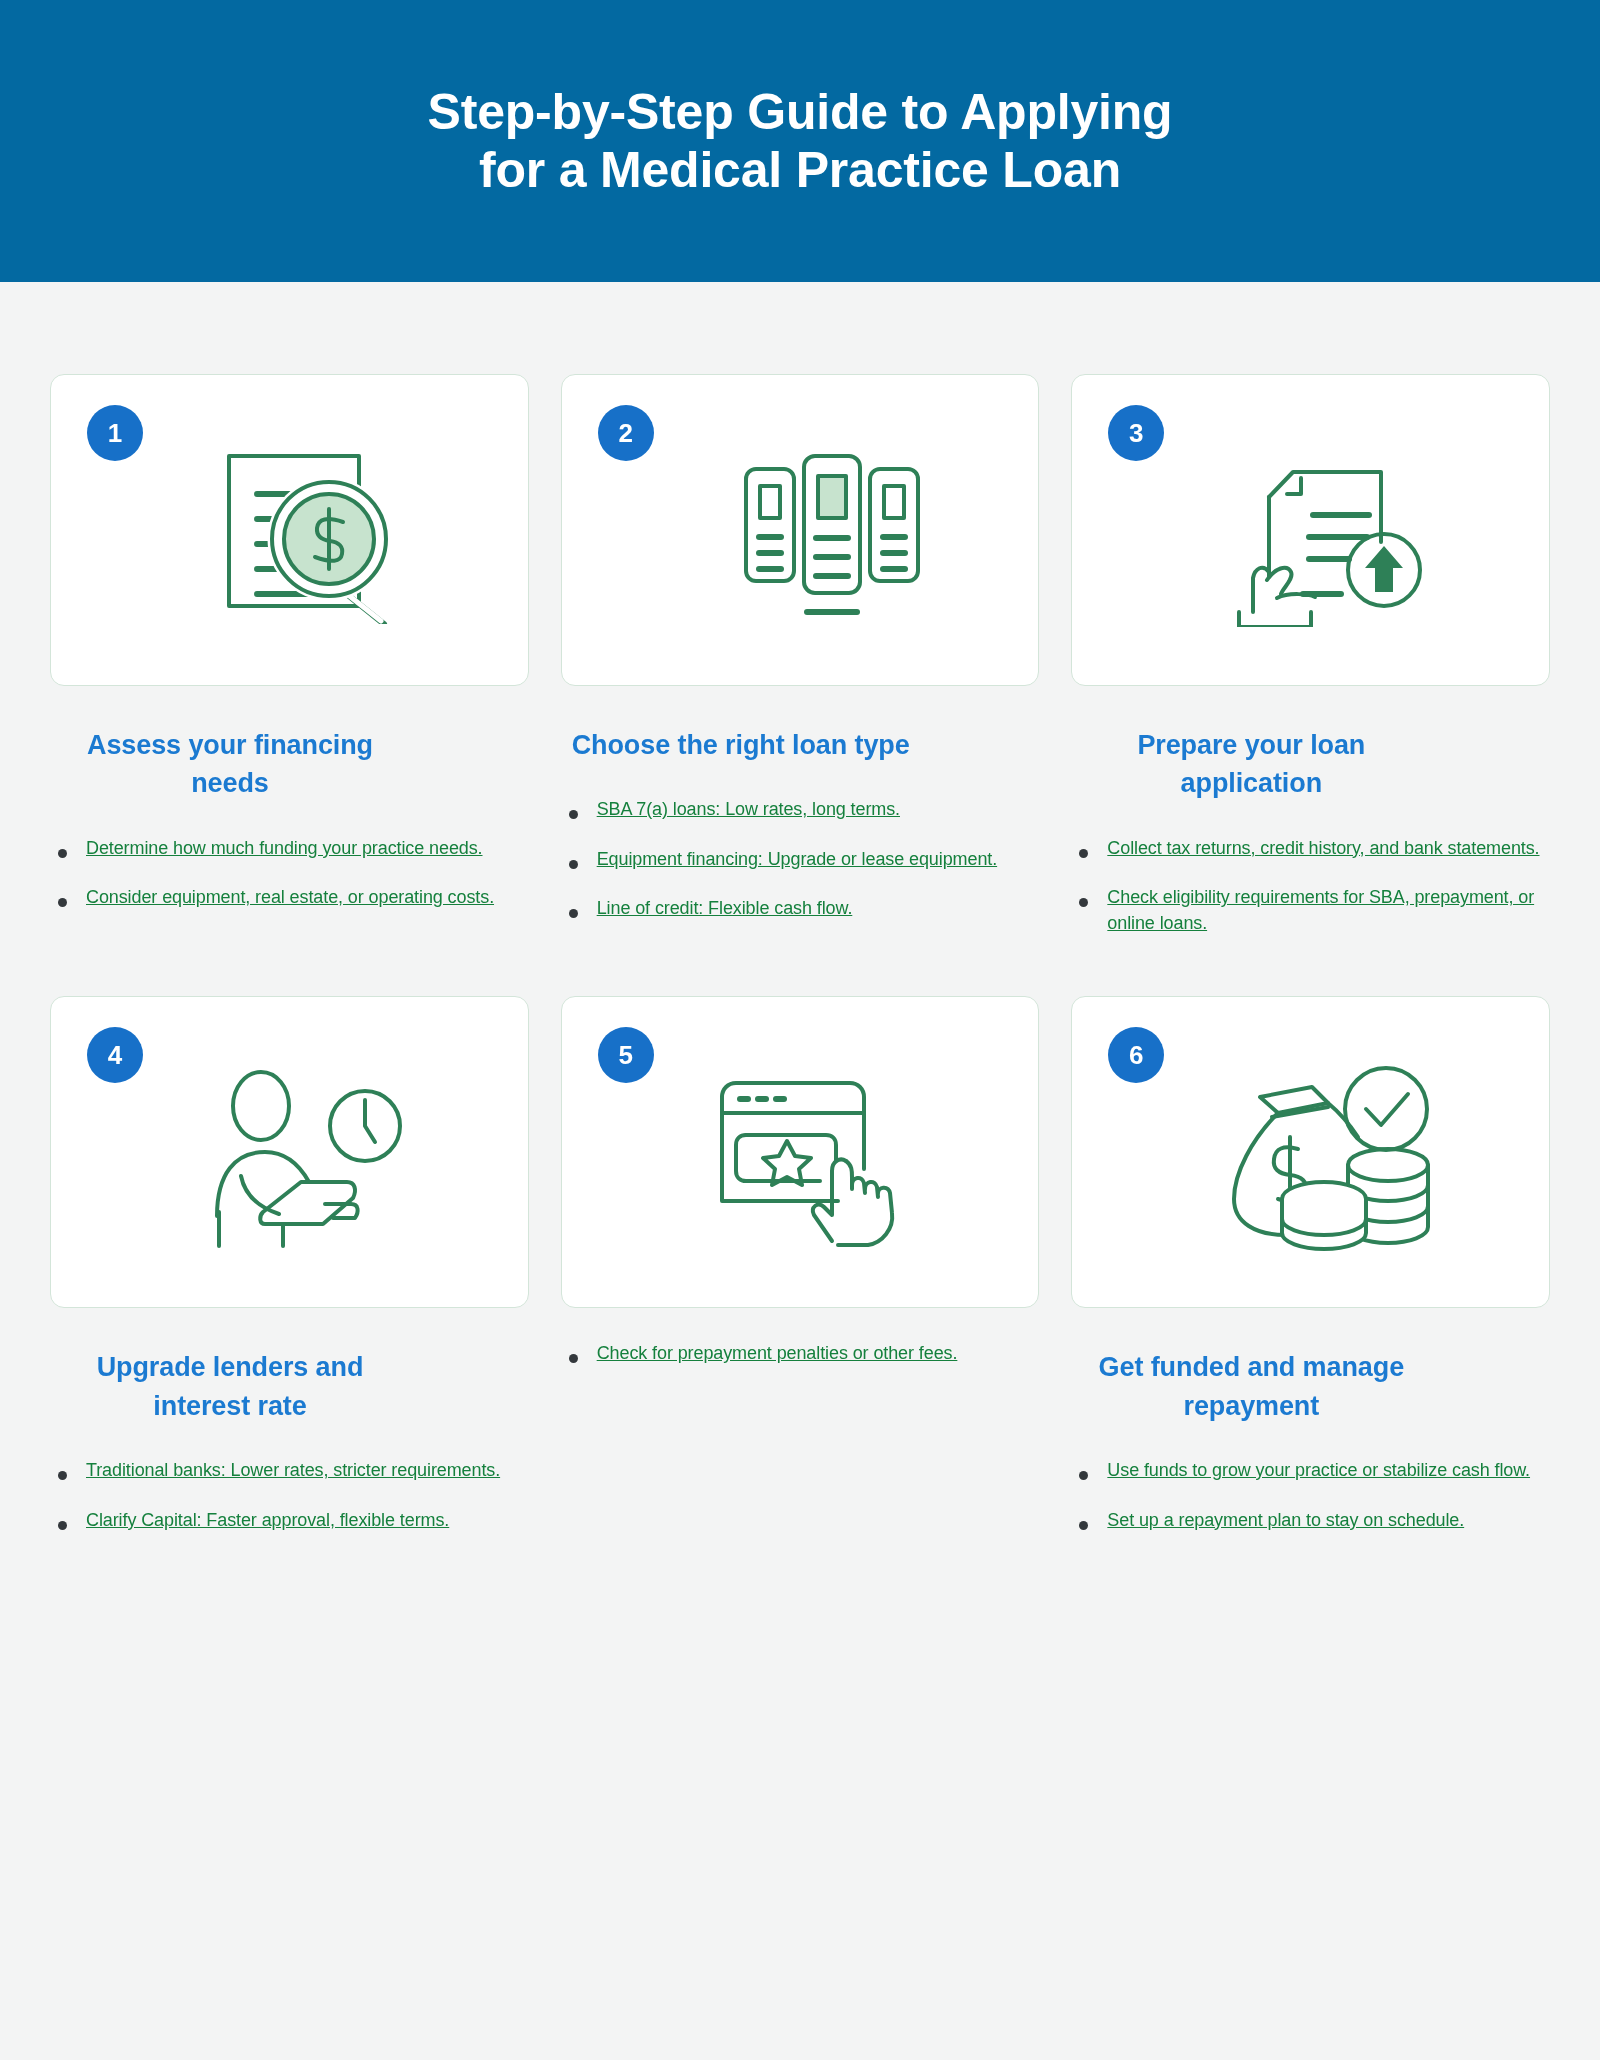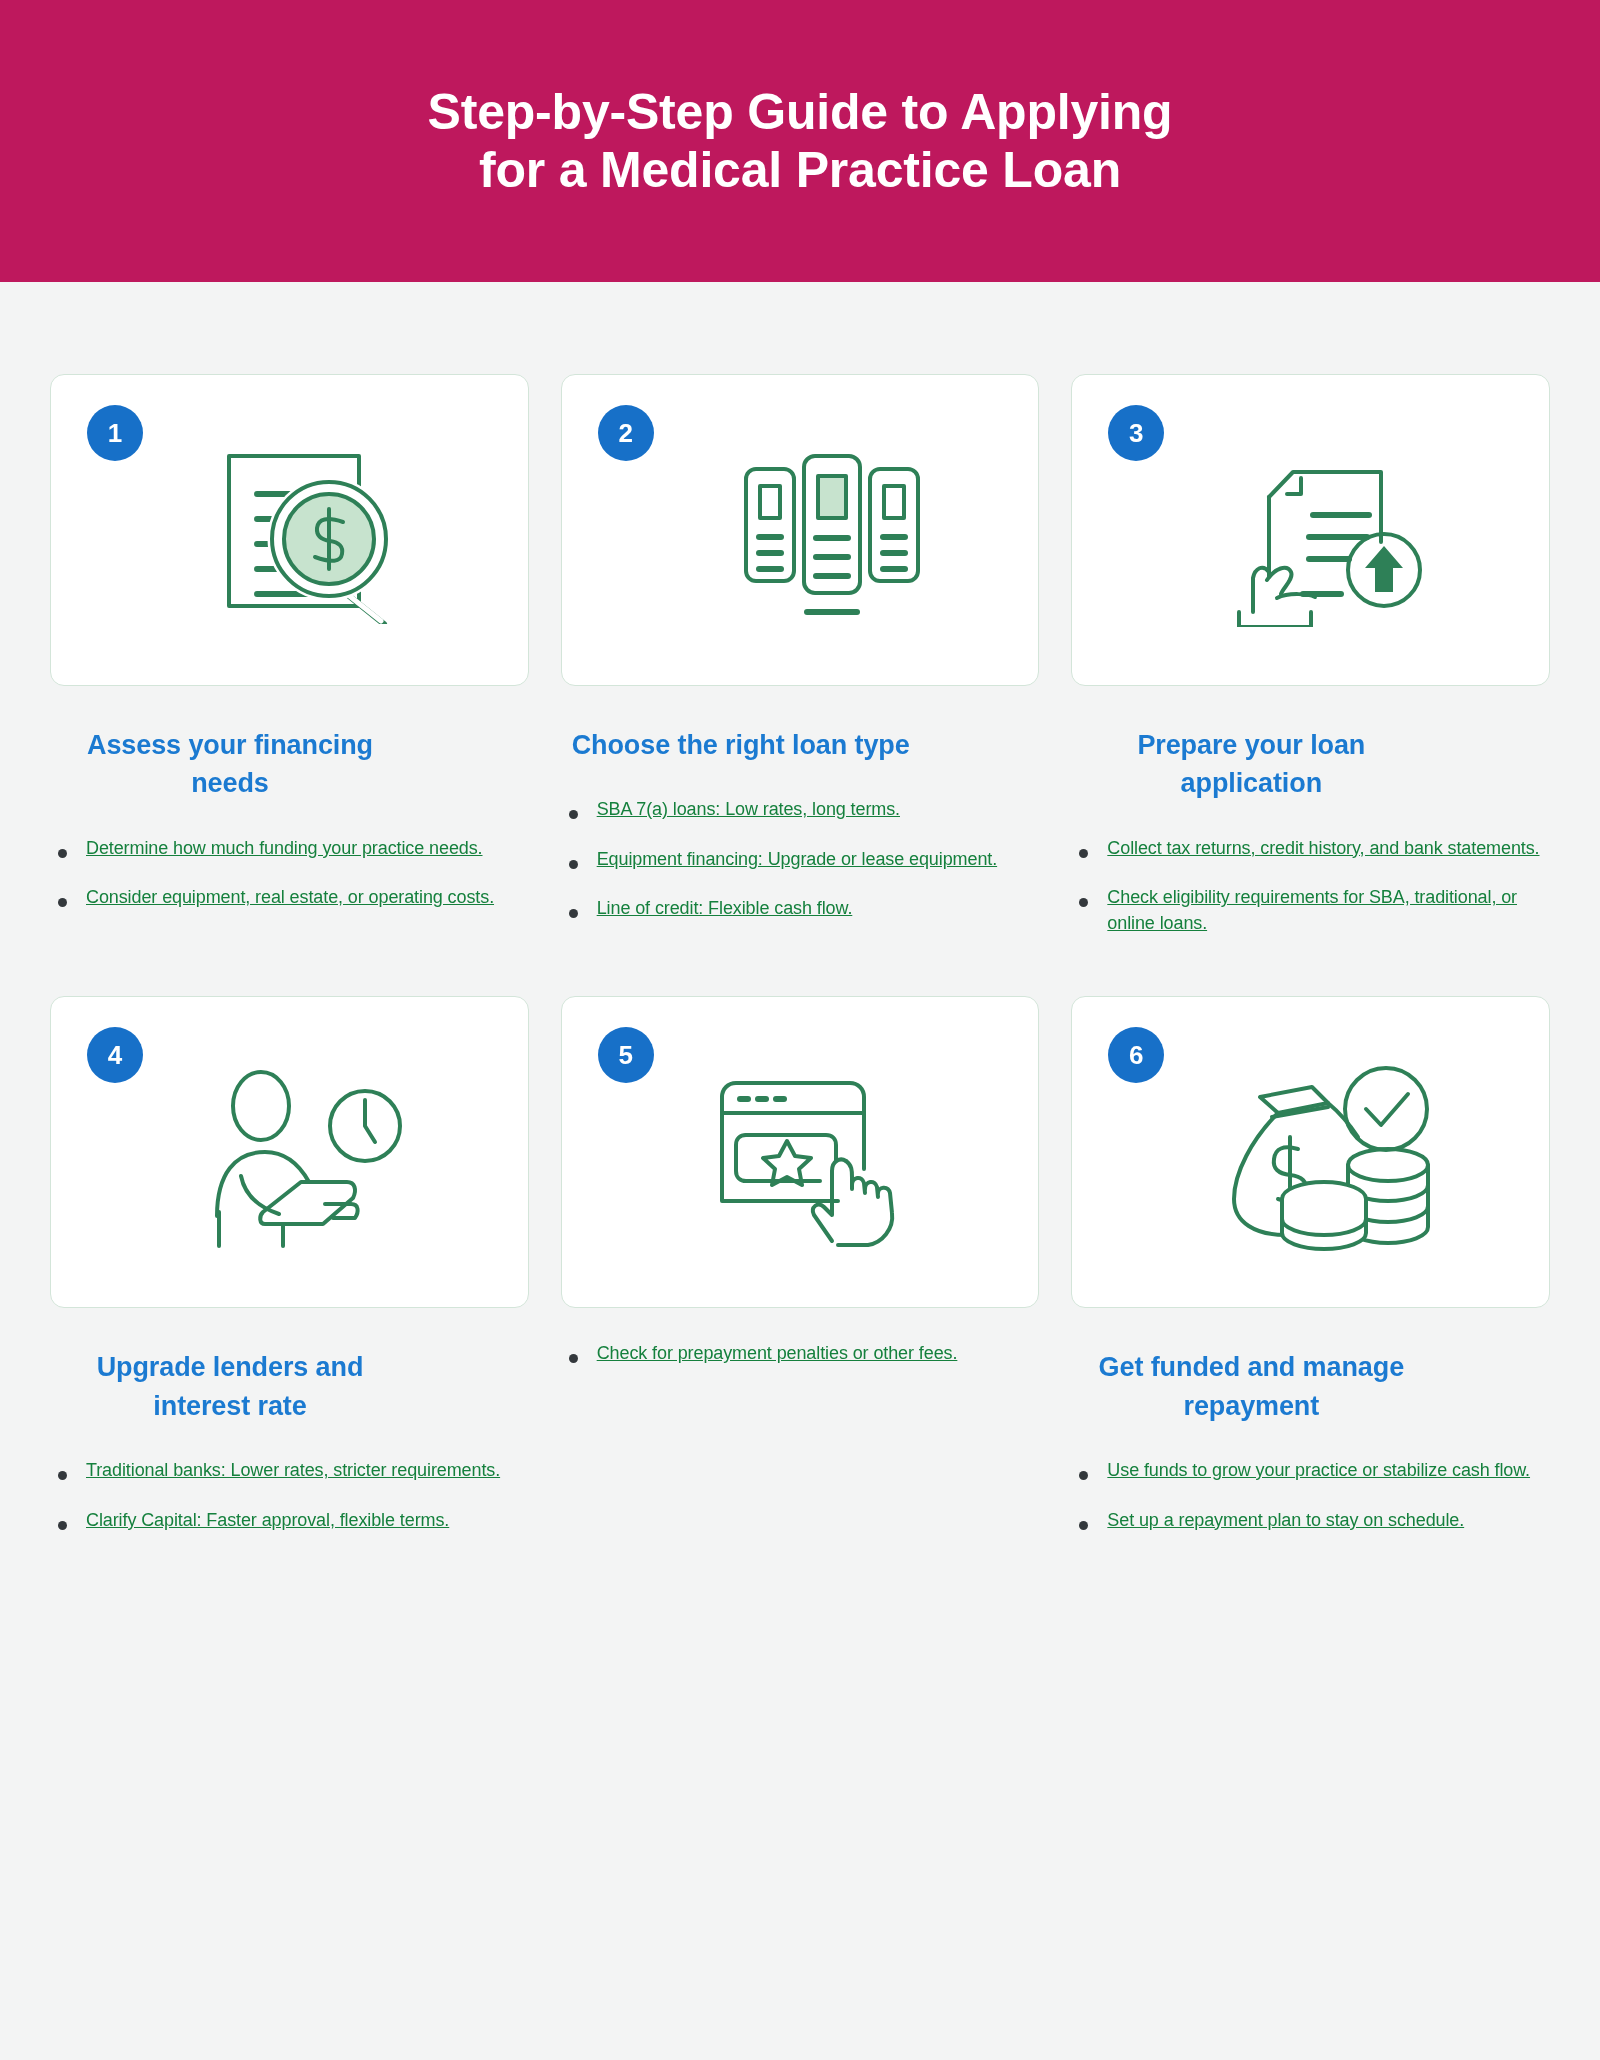--- a/index.html
+++ b/index.html
@@ -16,21 +16,21 @@
     width: 1600px;
     height: 2060px;
     background: #f3f4f4;
     overflow: hidden;
   }
 
   
   .header {
     width: 1600px;
     height: 282px;
-    background: #be185d;
+    background: #0369a1;
     display: flex;
     align-items: center;
     justify-content: center;
     padding: 0 40px;
   }
   .header-title {
     color: #ffffff;
     font-size: 50px;
     font-weight: bold;
     line-height: 1.17;
@@ -233,21 +233,21 @@
             <line class="g-stroke-thick" x1="82" y1="152" x2="120" y2="152"></line>
             <polyline class="g-stroke" points="18,170 18,185 90,185 90,170" stroke-width="5"></polyline>
             <circle class="g-stroke" cx="163" cy="128" r="36" stroke-width="5"></circle>
             <path class="g-fill" d="M163 104 L182 126 L172 126 L172 150 L154 150 L154 126 L144 126 Z"></path>
           </svg>
         </div>
       </div>
       <h2 class="step-heading">Prepare your loan application</h2>
       <ul class="bullets">
         <li>Collect tax returns, credit history, and bank statements.</li>
-        <li>Check eligibility requirements for SBA, traditional, or online loans.</li>
+        <li>Check eligibility requirements for SBA, prepayment, or online loans.</li>
       </ul>
     </div>
   </div>
 
   <div class="grid row-bottom">
 
     <div class="step">
       <div class="icon-card">
         <div class="badge">4</div>
         <div class="icon-art">

